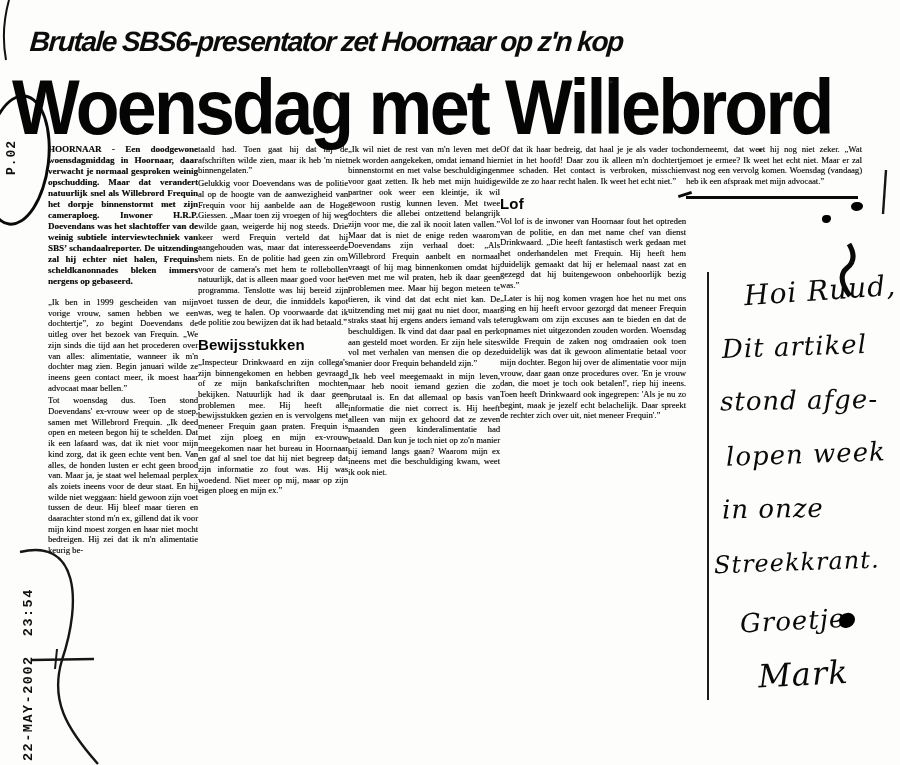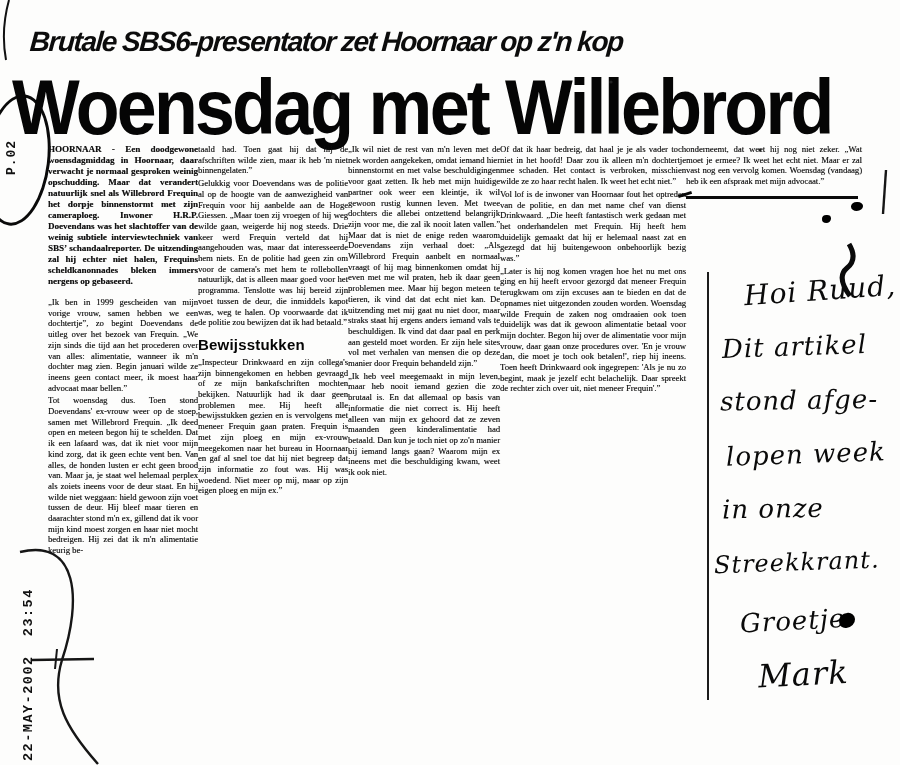--- a/index.html
+++ b/index.html
@@ -119,20 +119,21 @@
       <p class="para">Gelukkig voor Doevendans was de politie al op de hoogte van de aanwezigheid van Frequin voor hij aanbelde aan de Hoge Giessen. „Maar toen zij vroegen of hij weg wilde gaan, weigerde hij nog steeds. Drie keer werd Frequin verteld dat hij aangehouden was, maar dat interesseerde hem niets. En de politie had geen zin om voor de camera's met hem te rollebollen natuurlijk, dat is alleen maar goed voor het programma. Tenslotte was hij bereid zijn voet tussen de deur, die inmiddels kapot was, weg te halen. Op voorwaarde dat ik de politie zou bewijzen dat ik had betaald.”</p>
       <div class="subhead">Bewijsstukken</div>
       <p class="para">„Inspecteur Drinkwaard en zijn collega's zijn binnengekomen en hebben gevraagd of ze mijn bankafschriften mochten bekijken. Natuurlijk had ik daar geen problemen mee. Hij heeft alle bewijsstukken gezien en is vervolgens met meneer Frequin gaan praten. Frequin is met zijn ploeg en mijn ex-vrouw meegekomen naar het bureau in Hoornaar en gaf al snel toe dat hij niet begreep dat zijn informatie zo fout was. Hij was woedend. Niet meer op mij, maar op zijn eigen ploeg en mijn ex.”</p>
     </div>
     <div class="col c3">
       <p class="para gap-top">„Ik wil niet de rest van m'n leven met de nek worden aangekeken, omdat iemand hier binnenstormt en met valse beschuldigingen voor gaat zetten. Ik heb met mijn huidige partner ook weer een kleintje, ik wil gewoon rustig kunnen leven. Met twee dochters die allebei ontzettend belangrijk zijn voor me, die zal ik nooit laten vallen.” Maar dat is niet de enige reden waarom Doevendans zijn verhaal doet: „Als Willebrord Frequin aanbelt en normaal vraagt of hij mag binnenkomen omdat hij even met me wil praten, heb ik daar geen problemen mee. Maar hij begon meteen te tieren, ik vind dat dat echt niet kan. De uitzending met mij gaat nu niet door, maar straks staat hij ergens anders iemand vals te beschuldigen. Ik vind dat daar paal en perk aan gesteld moet worden. Er zijn hele sites vol met verhalen van mensen die op deze manier door Frequin behandeld zijn.”</p>
       <p class="para">„Ik heb veel meegemaakt in mijn leven, maar heb nooit iemand gezien die zo brutaal is. En dat allemaal op basis van informatie die niet correct is. Hij heeft alleen van mijn ex gehoord dat ze zeven maanden geen kinderalimentatie had betaald. Dan kun je toch niet op zo'n manier bij iemand langs gaan? Waarom mijn ex ineens met die beschuldiging kwam, weet ik ook niet.</p>
     </div>
     <div class="col c4">
       <p class="para">Of dat ik haar bedreig, dat haal je je als vader toch niet in het hoofd! Daar zou ik alleen m'n dochtertje mee schaden. Het contact is verbroken, misschien wilde ze zo haar recht halen. Ik weet het echt niet.”</p>
+      <div class="subhead">Lof</div>
       <p class="para">Vol lof is de inwoner van Hoornaar fout het optreden van de politie, en dan met name chef van dienst Drinkwaard. „Die heeft fantastisch werk gedaan met het onderhandelen met Frequin. Hij heeft hem duidelijk gemaakt dat hij er helemaal naast zat en gezegd dat hij buitengewoon onbehoorlijk bezig was.”</p>
       <p class="para">„Later is hij nog komen vragen hoe het nu met ons ging en hij heeft ervoor gezorgd dat meneer Frequin terugkwam om zijn excuses aan te bieden en dat de opnames niet uitgezonden zouden worden. Woensdag wilde Frequin de zaken nog omdraaien ook toen duidelijk was dat ik gewoon alimentatie betaal voor mijn dochter. Begon hij over de alimentatie voor mijn vrouw, daar gaan onze procedures over. 'En je vrouw dan, die moet je toch ook betalen!', riep hij ineens. Toen heeft Drinkwaard ook ingegrepen: 'Als je nu zo begint, maak je jezelf echt belachelijk. Daar spreekt de rechter zich over uit, niet meneer Frequin'.”</p>
     </div>
     <div class="col c5">
       <p class="para">onderneemt, dat weet hij nog niet zeker. „Wat moet je ermee? Ik weet het echt niet. Maar er zal vast nog een vervolg komen. Woensdag (vandaag) heb ik een afspraak met mijn advocaat.”</p>
       <div class="end-rule"></div>
     </div>
   </div>
 
   <div class="divider-v"></div>

